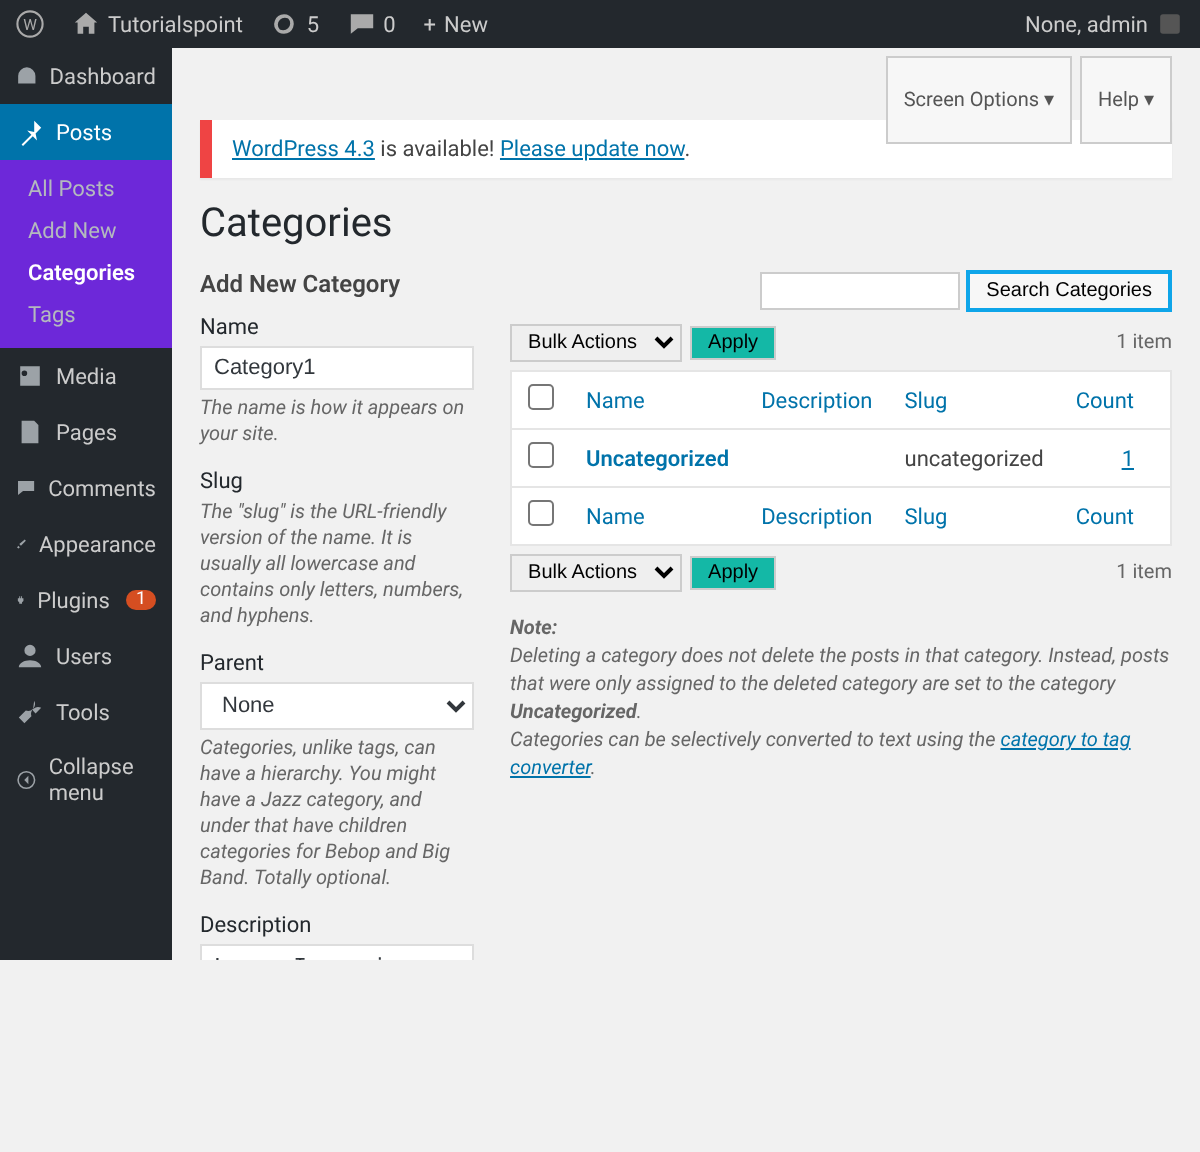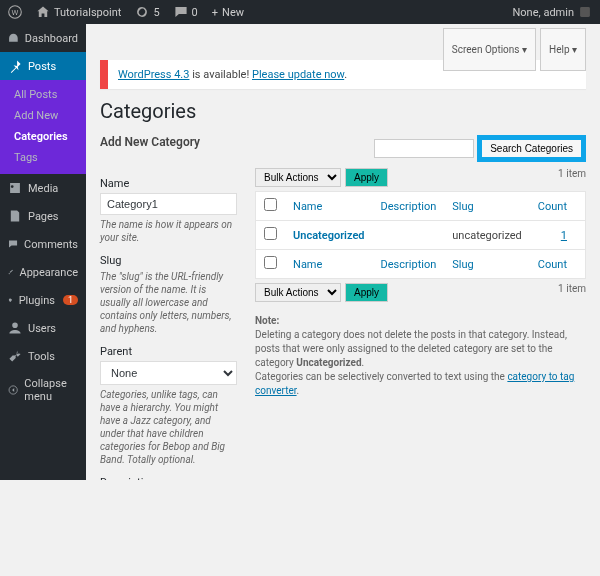--- a/index.html
+++ b/index.html
@@ -15,47 +15,47 @@
 .sidebar .menu-item svg{width:14px;height:14px;fill:#9ca2a7}
 .sidebar .menu-item.current{background:#0073aa;color:#fff}
 .sidebar .menu-item.current svg{fill:#fff}
 .sidebar .submenu{background:#6d28d9;padding:4px 0 6px}
 .sidebar .submenu .sub-item{padding:4px 8px 4px 14px;font-size:11px;color:#b4b9be;cursor:pointer}
 .sidebar .submenu .sub-item.current{color:#fff;font-weight:600}
 .sidebar .plugin-badge{background:#d54e21;color:#fff;border-radius:8px;padding:0 5px;font-size:9px;margin-left:2px}
 .main{flex:1;padding:6px 14px 10px;overflow-y:auto;position:relative}
 .topright{position:absolute;top:4px;right:14px;display:flex;gap:4px}
 .topright .btn{background:#f7f7f7;border:1px solid #ccc;padding:15px 8px;font-size:10px;color:#555;cursor:pointer}
-.notice{border-left:8px solid #ef4444;background:#fff;padding:8px 10px;margin:30px 0 10px;font-size:11px;box-shadow:0 1px 1px rgba(0,0,0,.04)}
+.notice{border-left:6px solid #ef4444;background:#fff;padding:8px 10px;margin:30px 0 10px;font-size:11px;box-shadow:0 1px 1px rgba(0,0,0,.04)}
 .notice a{color:#0073aa;text-decoration:underline}
 h1.page-title{font-size:20px;font-weight:400;color:#23282d;margin:8px 0 12px}
 .cols{display:flex;gap:18px}
 .left{width:164px}
 .right{flex:1}
-.form-section h2{font-size:12px;font-weight:600;margin-bottom:28px}
+.form-section h2{font-size:12px;font-weight:600;margin-bottom:8px}
 .form-field{margin-bottom:10px}
 .form-field label{display:block;font-size:11px;color:#23282d;margin-bottom:3px}
 .form-field input[type=text],.form-field select,.form-field textarea{width:100%;padding:4px 6px;border:1px solid #ddd;font-size:11px;background:#fff;color:#32373c}
 .form-field textarea{height:56px;resize:vertical}
 .form-field select{height:24px}
 .help{font-size:10px;color:#666;font-style:italic;margin-top:3px;line-height:1.3}
-.tablenav{display:flex;font-size:10px;margin-bottom:4px}
+.tablenav{display:flex;align-items:center;font-size:10px;margin-bottom:4px}
 .tablenav select{padding:2px 4px;font-size:10px;border:1px solid #ccc}
 .tablenav .button{border:1px solid #ccc;background:#14b8a6;padding:2px 8px;font-size:10px;margin-left:4px;cursor:pointer}
 .tablenav .count{margin-left:auto;color:#666}
 .search-box{text-align:right;margin-bottom:6px}
 .search-box input[type=text]{width:100px;padding:3px;border:1px solid #ccc;font-size:10px}
-.search-box .button{border:5px solid #0ea5e9;background:#f7f7f7;padding:3px 8px;font-size:10px;cursor:pointer}
+.search-box .button{border:2px solid #0ea5e9;background:#f7f7f7;padding:3px 8px;font-size:10px;cursor:pointer}
 table.wp-list{width:100%;border-collapse:collapse;background:#fff;border:1px solid #e5e5e5}
 table.wp-list th,table.wp-list td{padding:6px 8px;text-align:left;font-size:11px;border-bottom:1px solid #e5e5e5}
 table.wp-list th{color:#0073aa;font-weight:400;cursor:pointer}
 table.wp-list th.cb,table.wp-list td.cb{width:20px}
 table.wp-list td.name a{color:#0073aa;font-weight:600;text-decoration:none}
 table.wp-list .count{text-align:right;padding-right:18px}
-.note{font-size:10px;color:#666;margin-top:12px;line-height:1.4}
+.note{font-size:10px;color:#666;font-style:italic;margin-top:12px;line-height:1.4}
 .note a{color:#0073aa;text-decoration:underline}
 </style>
 </head>
 <body>
 
 <div class="adminbar">
   <div class="ab-left">
     <span class="ab-item">
         <svg viewBox="0 0 20 20">
           <circle cx="10" cy="10" r="9" fill="none" stroke="#aaa" stroke-width="1.5"></circle>

